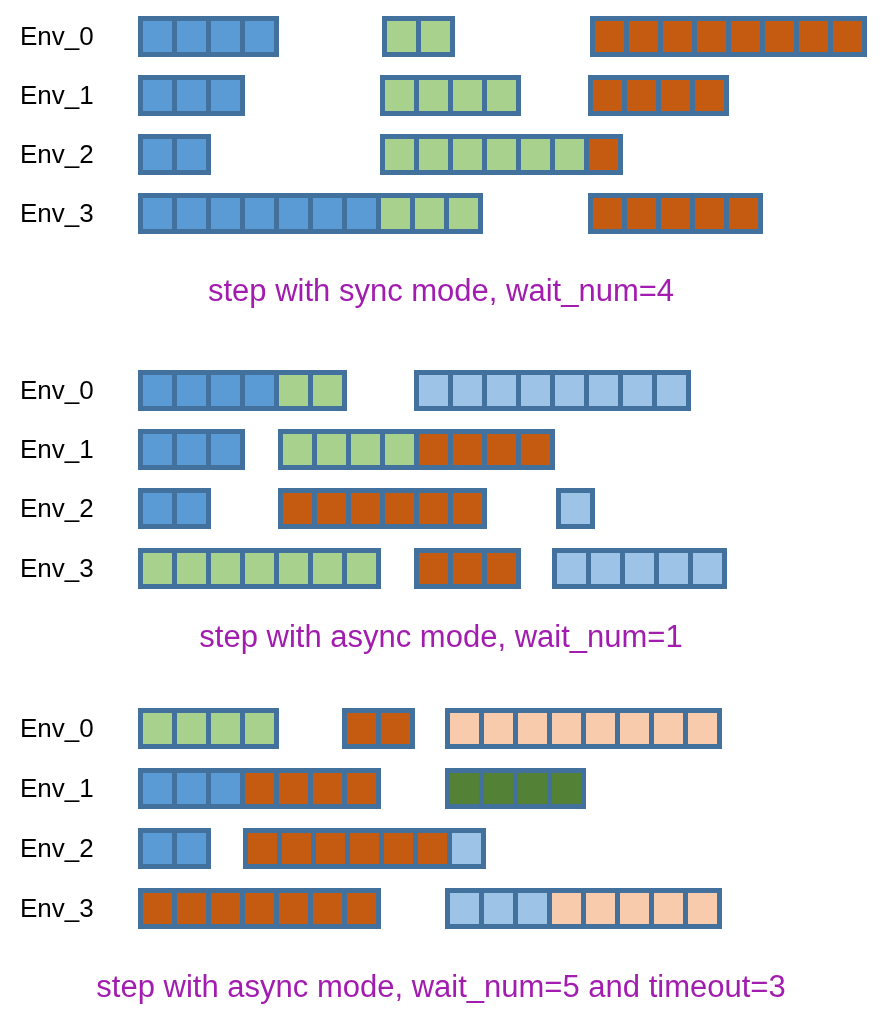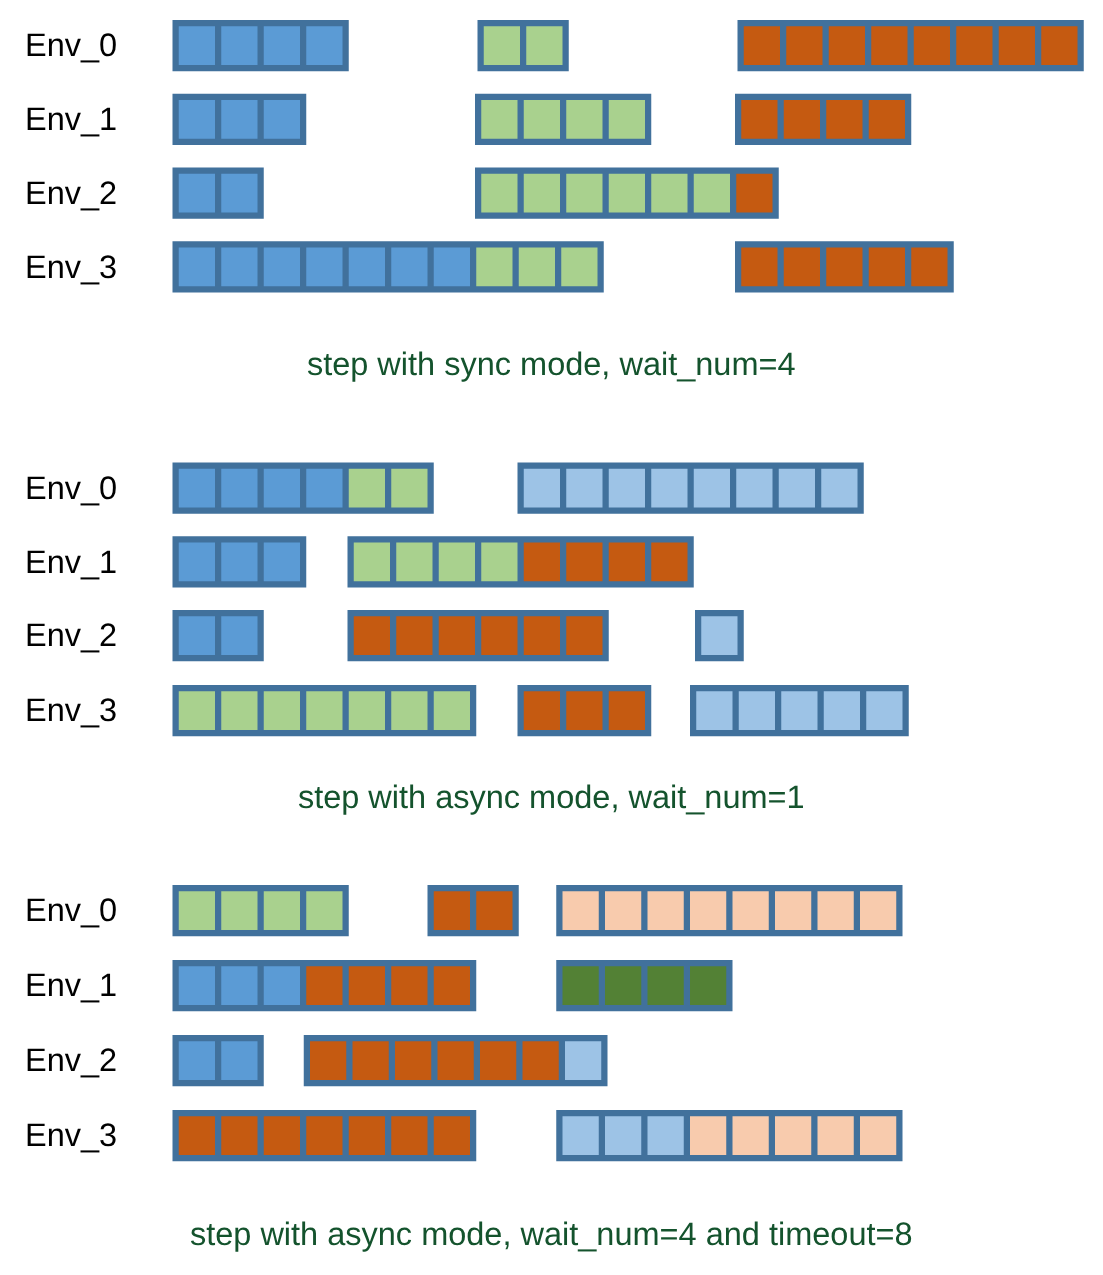--- a/index.html
+++ b/index.html
@@ -36,23 +36,23 @@
   .cell {
     width: 29px;
     height: 31px;
     flex: 0 0 29px;
   }
   .caption {
     position: absolute;
     left: 0;
     width: 100%;
     text-align: center;
-    font-size: 26px;
+    font-size: 31px;
     line-height: 30px;
-    color: #14532d;
+    color: #a21caf;
   }
 </style>
 </head>
 <body>
 
 <div class="canvas" id="canvas">
     <div class="env-label" style="top: 16px;">Env_0</div>
     <div class="bar" style="left: 138px; top: 16px; background: rgb(65, 113, 156);">
       <div class="cell" style="background: rgb(91, 155, 213);"></div>
       <div class="cell" style="background: rgb(91, 155, 213);"></div>
@@ -264,14 +264,14 @@
     <div class="bar" style="left: 445px; top: 888px; background: rgb(65, 113, 156);">
       <div class="cell" style="background: rgb(157, 195, 230);"></div>
       <div class="cell" style="background: rgb(157, 195, 230);"></div>
       <div class="cell" style="background: rgb(157, 195, 230);"></div>
       <div class="cell" style="background: rgb(248, 203, 173);"></div>
       <div class="cell" style="background: rgb(248, 203, 173);"></div>
       <div class="cell" style="background: rgb(248, 203, 173);"></div>
       <div class="cell" style="background: rgb(248, 203, 173);"></div>
       <div class="cell" style="background: rgb(248, 203, 173);"></div>
     </div>
-    <div class="caption" style="top: 972px;">step with async mode, wait_num=4 and timeout=8</div>
+    <div class="caption" style="top: 972px;">step with async mode, wait_num=5 and timeout=3</div>
   </div>
 
 </body></html>

